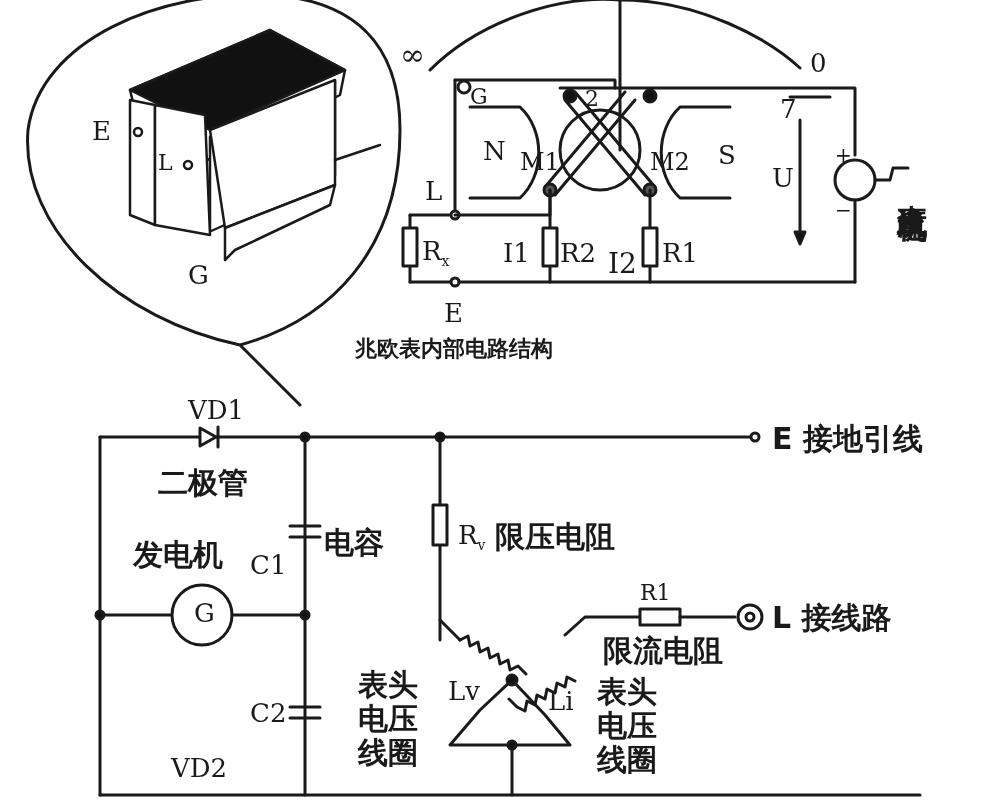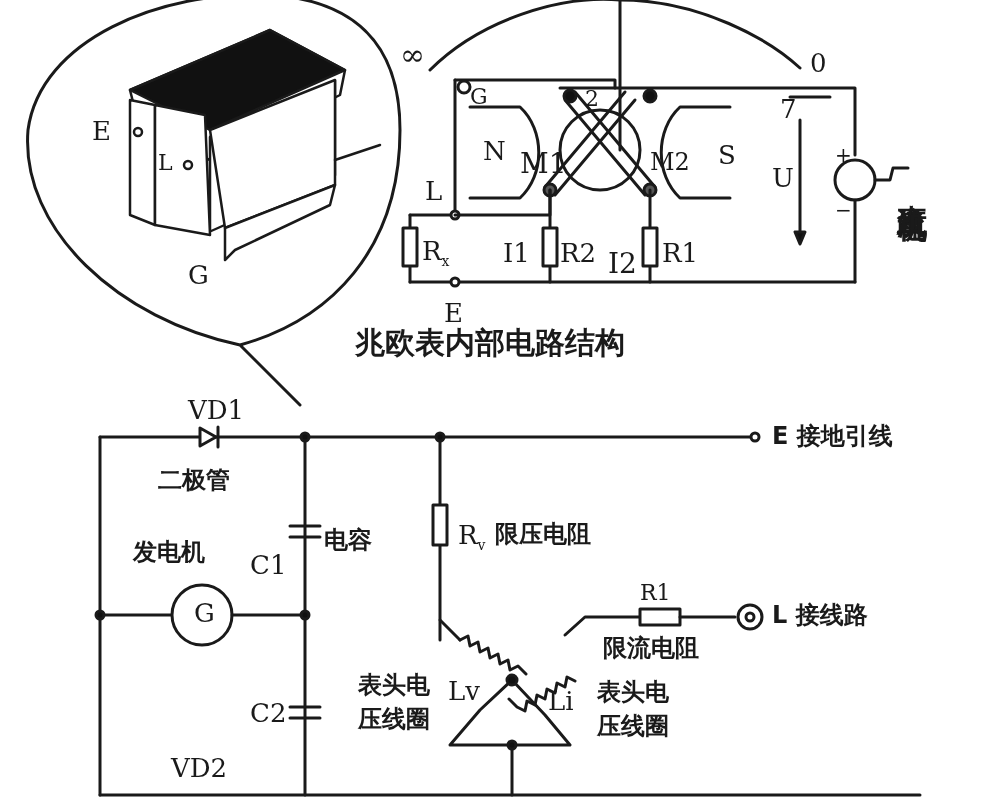--- a/index.html
+++ b/index.html
@@ -1,19 +1,19 @@
 <!DOCTYPE html>
 <html><head>
 <meta charset="utf-8">
 <style>
   html,body{margin:0;padding:0;background:#fff;}
   body{width:1000px;height:800px;overflow:hidden;position:relative;font-family:"DejaVu Serif",serif;color:#1a1a1a;}
   svg{position:absolute;left:0;top:0;}
   .lbl{position:absolute;font-family:"DejaVu Serif",serif;font-size:26px;line-height:1;color:#1a1a1a;white-space:nowrap;}
-  .cn{font-family:"DejaVu Sans",sans-serif;font-size:24px;font-weight:bold;}
+  .cn{font-family:"DejaVu Sans",sans-serif;font-size:30px;font-weight:bold;}
   .vcn{writing-mode:vertical-rl;letter-spacing:2px;}
 </style>
 </head>
 <body>
 
 <svg width="1000" height="800" viewBox="0 0 1000 800" fill="none" stroke="#1a1a1a" stroke-width="3" stroke-linecap="round" stroke-linejoin="round">
 
   <path d="M300,405 L240,345 C120,320 20,230 28,130 C40,40 160,-10 270,-5 C350,0 400,40 400,130 C400,250 330,320 240,345"></path>
 
   <g stroke-width="2.5">
@@ -111,36 +111,36 @@
 
 <span class="lbl" style="left:92px;top:118px">E</span>
 <span class="lbl" style="left:158px;top:152px;font-size:22px">L</span>
 <span class="lbl" style="left:188px;top:262px">G</span>
 
 <span class="lbl" style="left:400px;top:40px;font-size:30px">∞</span>
 <span class="lbl" style="left:810px;top:50px">0</span>
 <span class="lbl" style="left:470px;top:86px;font-size:22px">G</span>
 <span class="lbl" style="left:483px;top:138px">N</span>
 <span class="lbl" style="left:718px;top:142px">S</span>
-<span class="lbl" style="left:520px;top:150px;font-size:28px">M1</span>
+<span class="lbl" style="left:520px;top:150px;font-size:24px">M1</span>
 <span class="lbl" style="left:650px;top:150px;font-size:24px">M2</span>
 <span class="lbl" style="left:585px;top:88px;font-size:22px">2</span>
 <span class="lbl" style="left:780px;top:96px">7</span>
 <span class="lbl" style="left:772px;top:165px">U</span>
 <span class="lbl" style="left:425px;top:178px">L</span>
 <span class="lbl" style="left:444px;top:300px">E</span>
 <span class="lbl" style="left:422px;top:238px"><span>R</span><sub style="font-size:14px">x</sub></span>
 <span class="lbl" style="left:503px;top:240px">I1</span>
 <span class="lbl" style="left:560px;top:240px">R2</span>
 <span class="lbl" style="left:608px;top:250px;font-size:28px">I2</span>
 <span class="lbl" style="left:662px;top:240px">R1</span>
 <span class="lbl" style="left:835px;top:145px;font-size:20px">+</span>
 <span class="lbl" style="left:835px;top:200px;font-size:20px">−</span>
 <span class="lbl cn vcn" style="left:897px;top:180px;font-size:30px">直流发电机</span>
-<span class="lbl cn" style="left:355px;top:328px;font-size:30px">兆欧表内部电路结构</span>
+<span class="lbl cn" style="left:355px;top:338px;font-size:22px">兆欧表内部电路结构</span>
 
 <span class="lbl" style="left:188px;top:397px">VD1</span>
 <span class="lbl cn" style="left:158px;top:468px">二极管</span>
 <span class="lbl cn" style="left:133px;top:540px">发电机</span>
 <span class="lbl" style="left:194px;top:600px">G</span>
 <span class="lbl" style="left:250px;top:552px">C1</span>
 <span class="lbl cn" style="left:324px;top:528px">电容</span>
 <span class="lbl" style="left:250px;top:700px">C2</span>
 <span class="lbl" style="left:171px;top:755px">VD2</span>
 <span class="lbl" style="left:458px;top:522px"><span>R</span><sub style="font-size:14px">v</sub></span>

